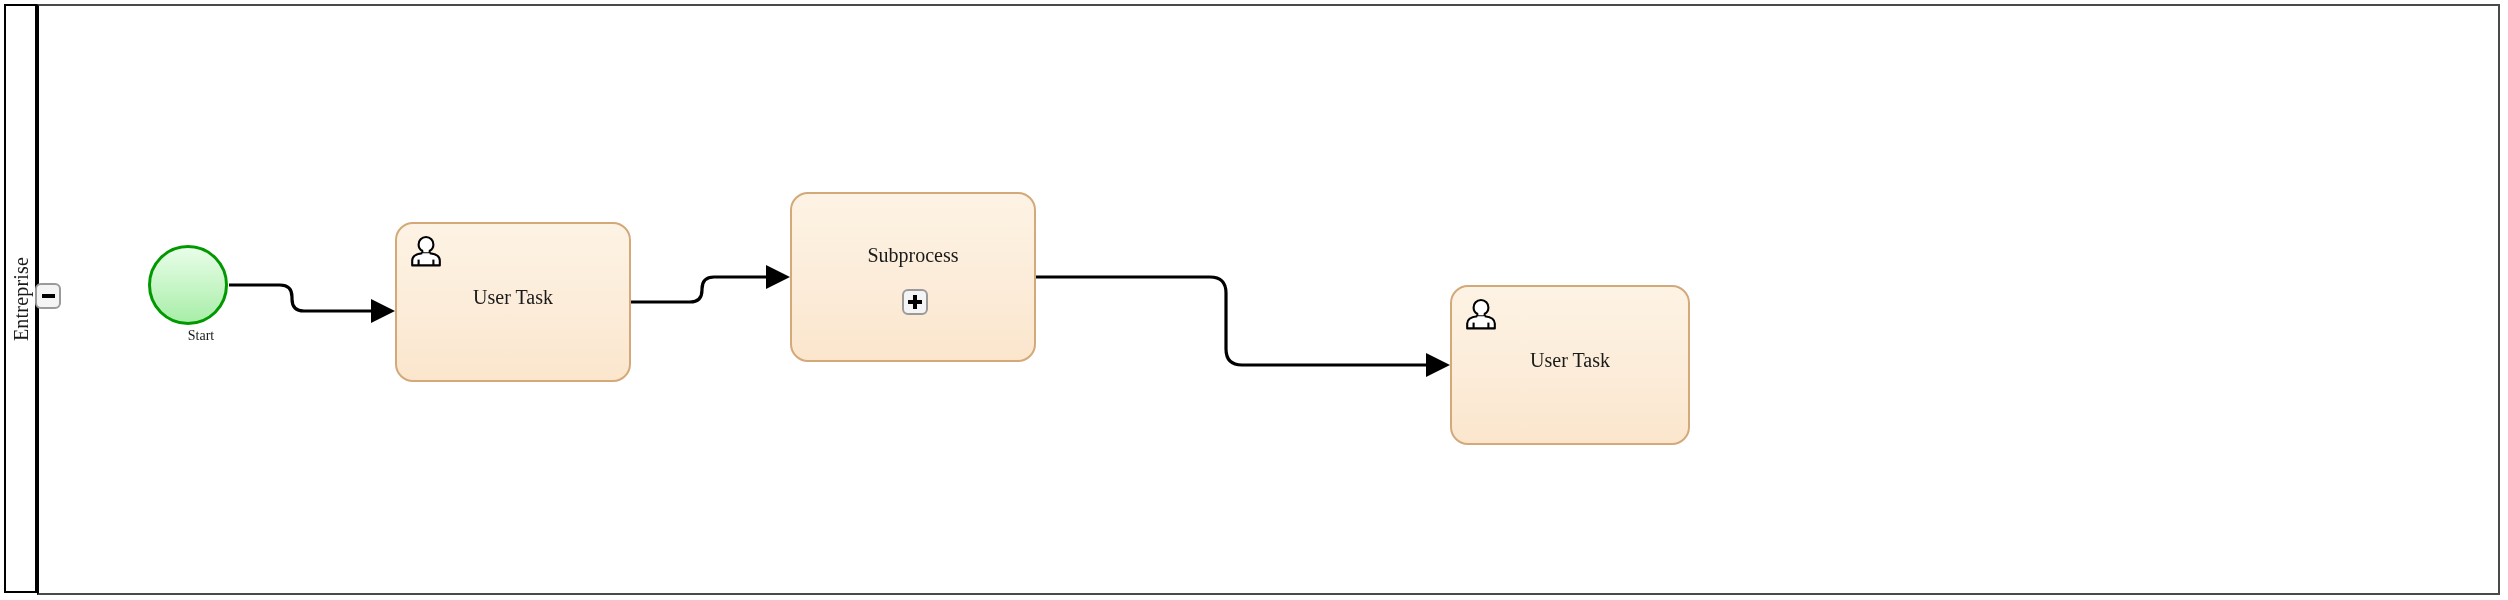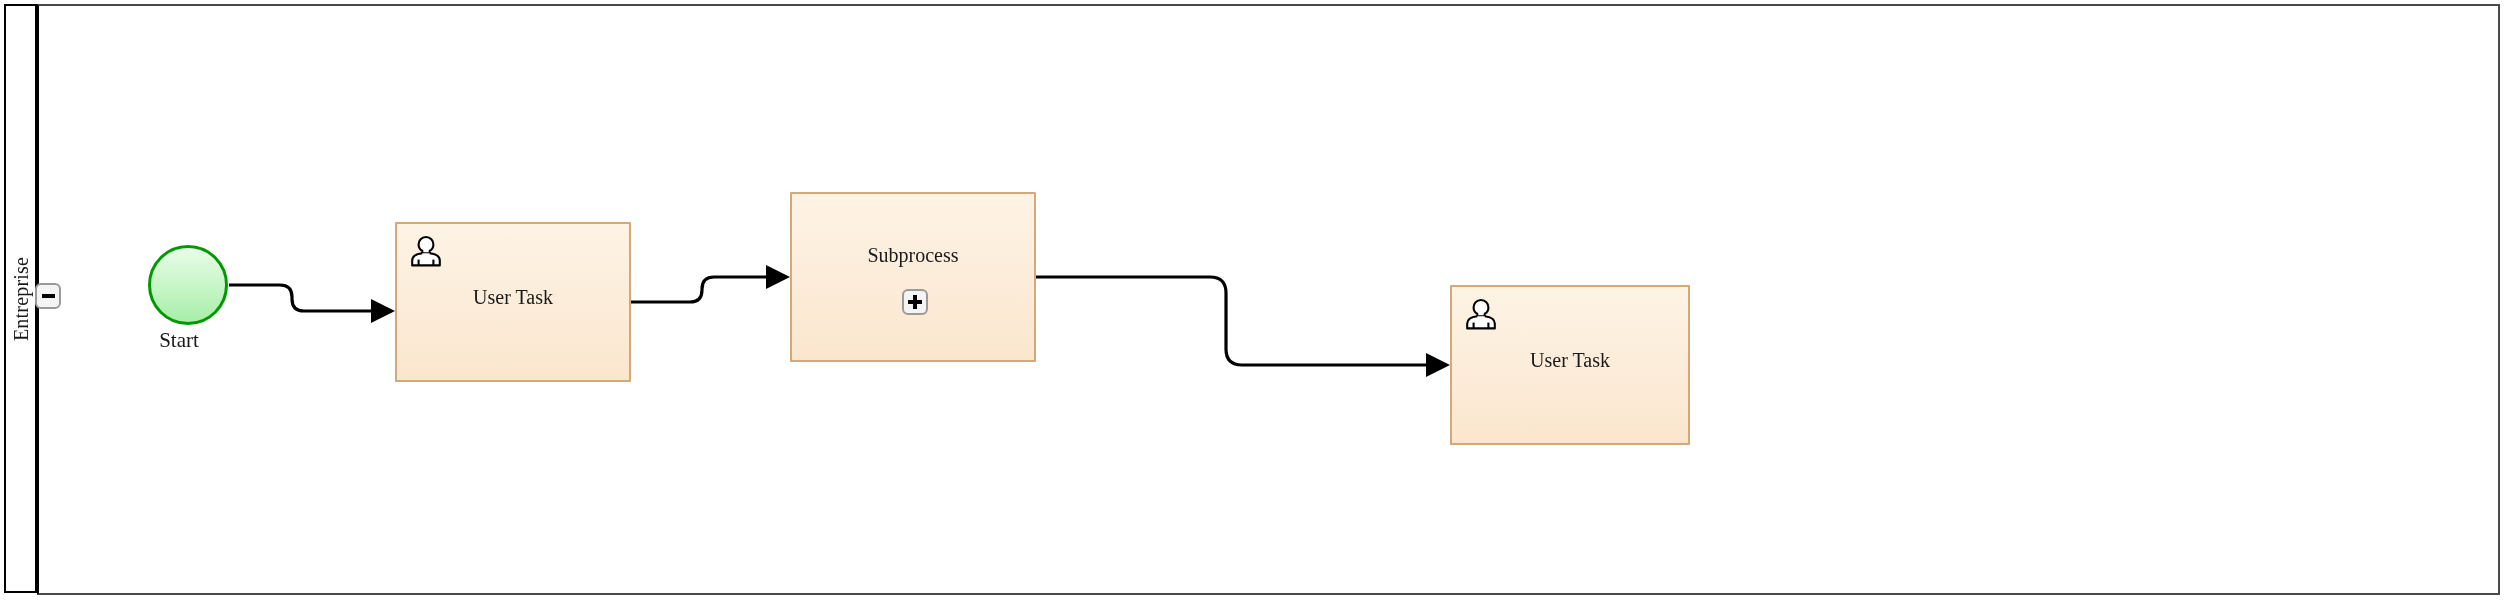--- a/index.html
+++ b/index.html
@@ -102,34 +102,34 @@
     top: 245px;
     width: 80px;
     height: 80px;
     box-sizing: border-box;
     border-radius: 50%;
     border: 3px solid #009900;
     background: linear-gradient(to bottom, #e8fde8 0%, #d2f8d2 35%, #a8eea8 100%);
   }
   .start-label {
     position: absolute;
-    left: 139px;
+    left: 161px;
     top: 328px;
     width: 80px;
     text-align: center;
-    font-size: 21px;
+    font-size: 14px;
     color: #1a1a1a;
   }
 
   
   .task {
     position: absolute;
     box-sizing: border-box;
     border: 2px solid #d4a97a;
-    border-radius: 1px;
+    border-radius: 18px;
     background: linear-gradient(to bottom, #fdf3e4 0%, #fcecd9 55%, #fbe6cd 100%);
   }
   .task-label {
     position: absolute;
     left: 0;
     width: 100%;
     text-align: center;
     font-size: 20px;
     color: #1a1a1a;
     line-height: 1.15;

